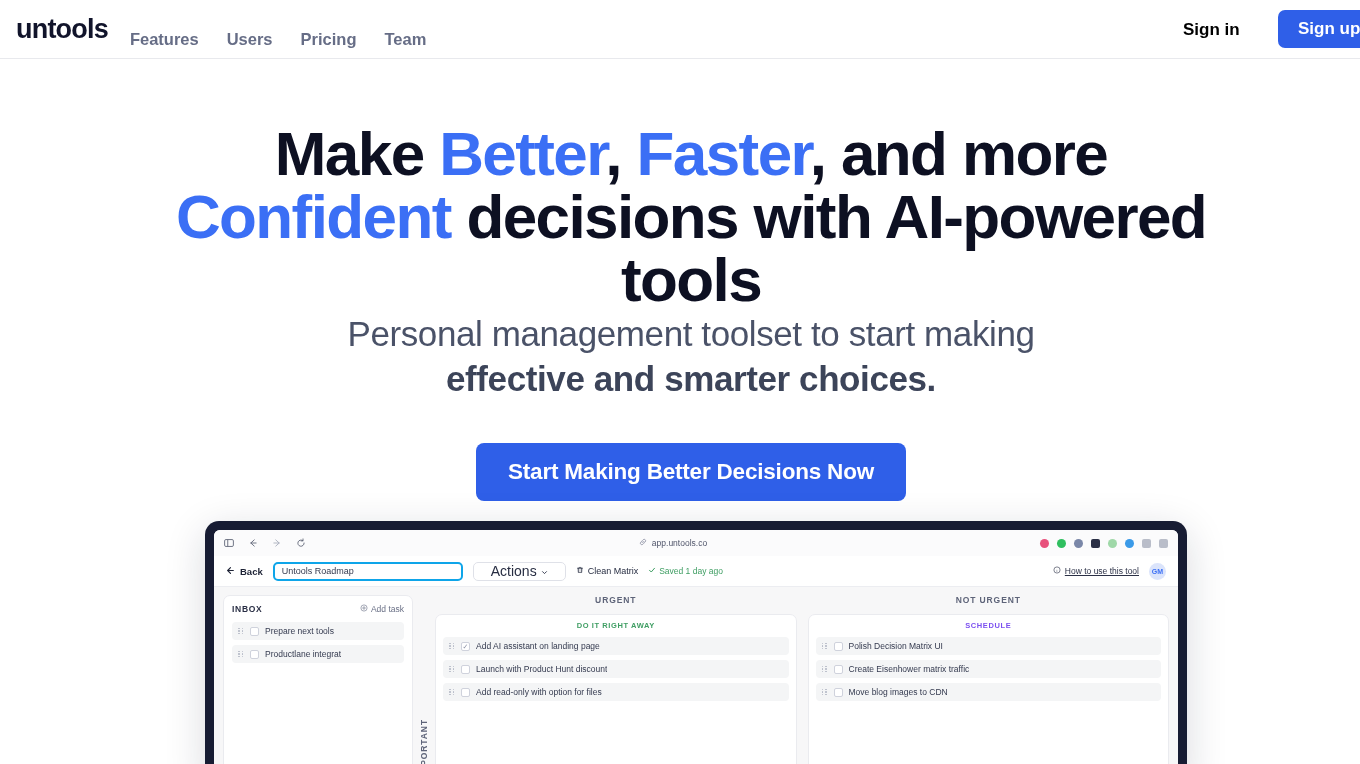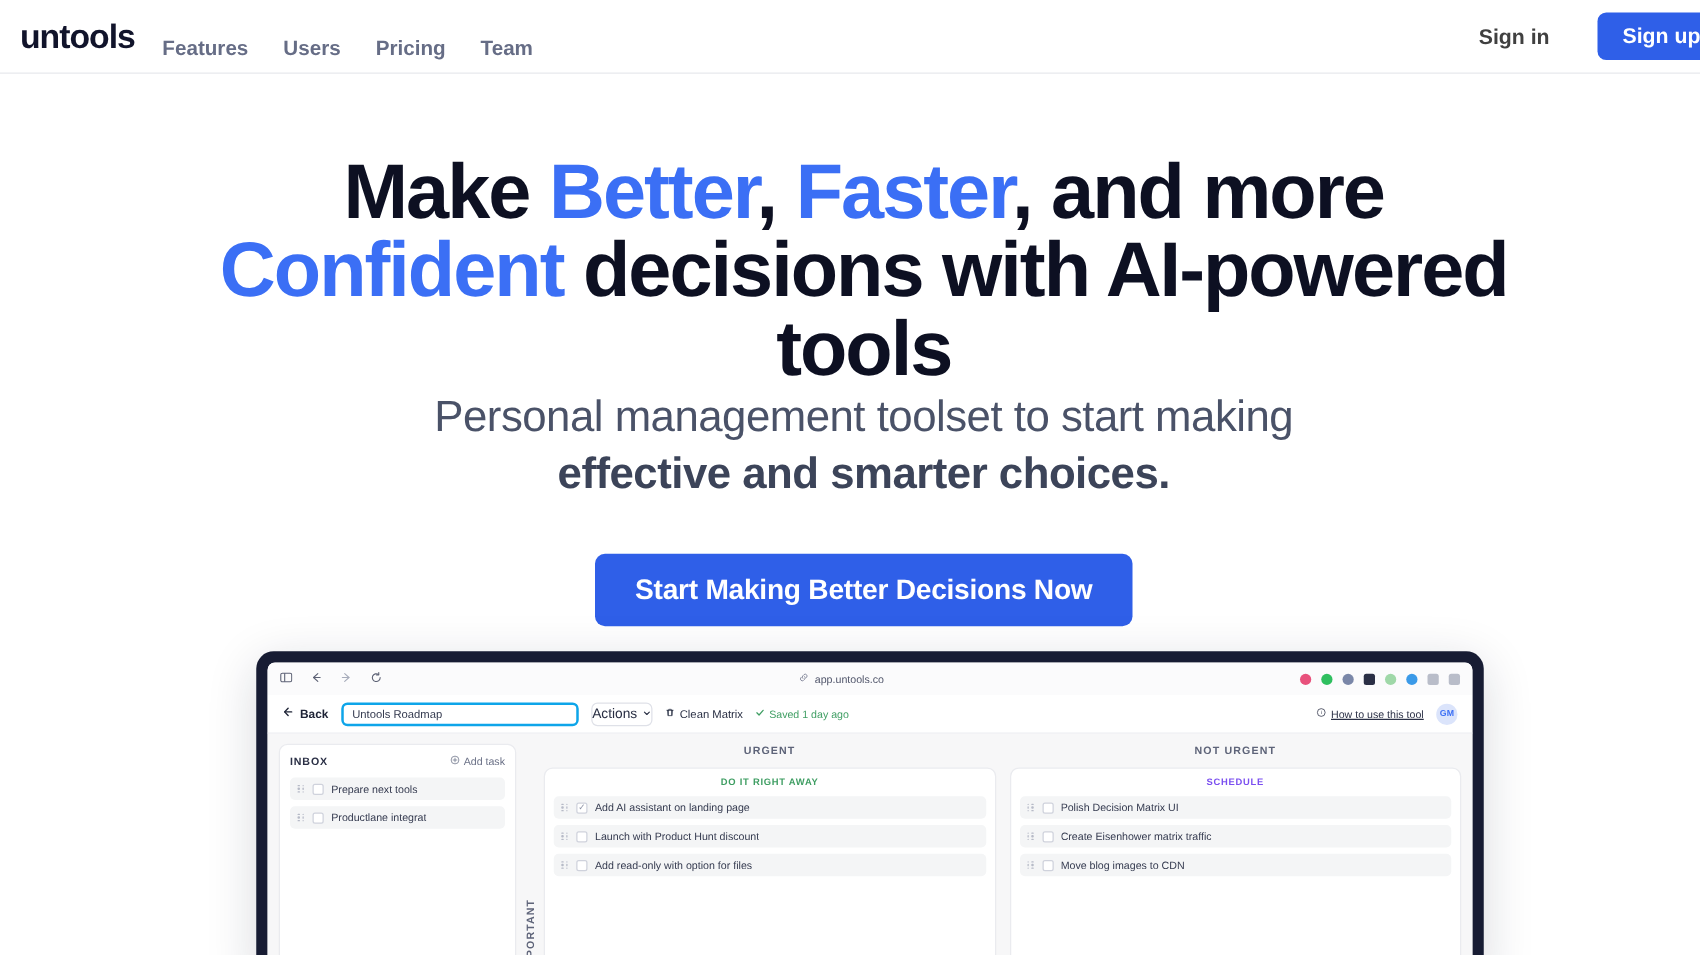--- a/index.html
+++ b/index.html
@@ -46,21 +46,21 @@
     left: 1183px;
     top: 0;
     height: 59px;
     display: flex;
     align-items: center;
     gap: 0;
   }
   .signin {
     font-size: 17px;
     font-weight: 700;
-    color: #404040;
+    color: #000000;
     cursor: pointer;
     white-space: nowrap;
   }
   .signup {
     position: absolute;
     left: 95px;
     top: 10px;
     height: 38px;
     background: #2f5fe8;
     color: #ffffff;
@@ -168,21 +168,21 @@
   .tb-input {
     width: 190px; height: 19px;
     border: 2px solid #0ea5e9; border-radius: 5px;
     font-size: 9px; color: #343a4f;
     padding: 0 7px;
     display:flex; align-items:center;
     background: #fff;
   }
   .tb-btn {
     height: 19px; border: 1px solid #dfe1e8; border-radius: 5px;
-    font-size: 11px; color: #272d42; padding: 0 0;
+    font-size: 14px; color: #272d42; padding: 0 17px;
     display:flex; align-items:center; gap:4px; background:#fff; cursor:pointer;
   }
   .tb-plain { display:flex; align-items:center; gap:4px; font-size:9px; color:#272d42; cursor:pointer; }
   .tb-saved { display:flex; align-items:center; gap:3px; font-size:8.5px; color:#3f9e63; }
   .tb-spacer { flex: 1; }
   .tb-help { display:flex; align-items:center; gap:4px; font-size:8.5px; color:#2b3046; cursor:pointer; }
   .tb-help u { text-decoration: underline; }
   .avatar {
     width: 17px; height: 17px; border-radius: 50%;
     background: #dbe4fb; color: #3b6ff5;

